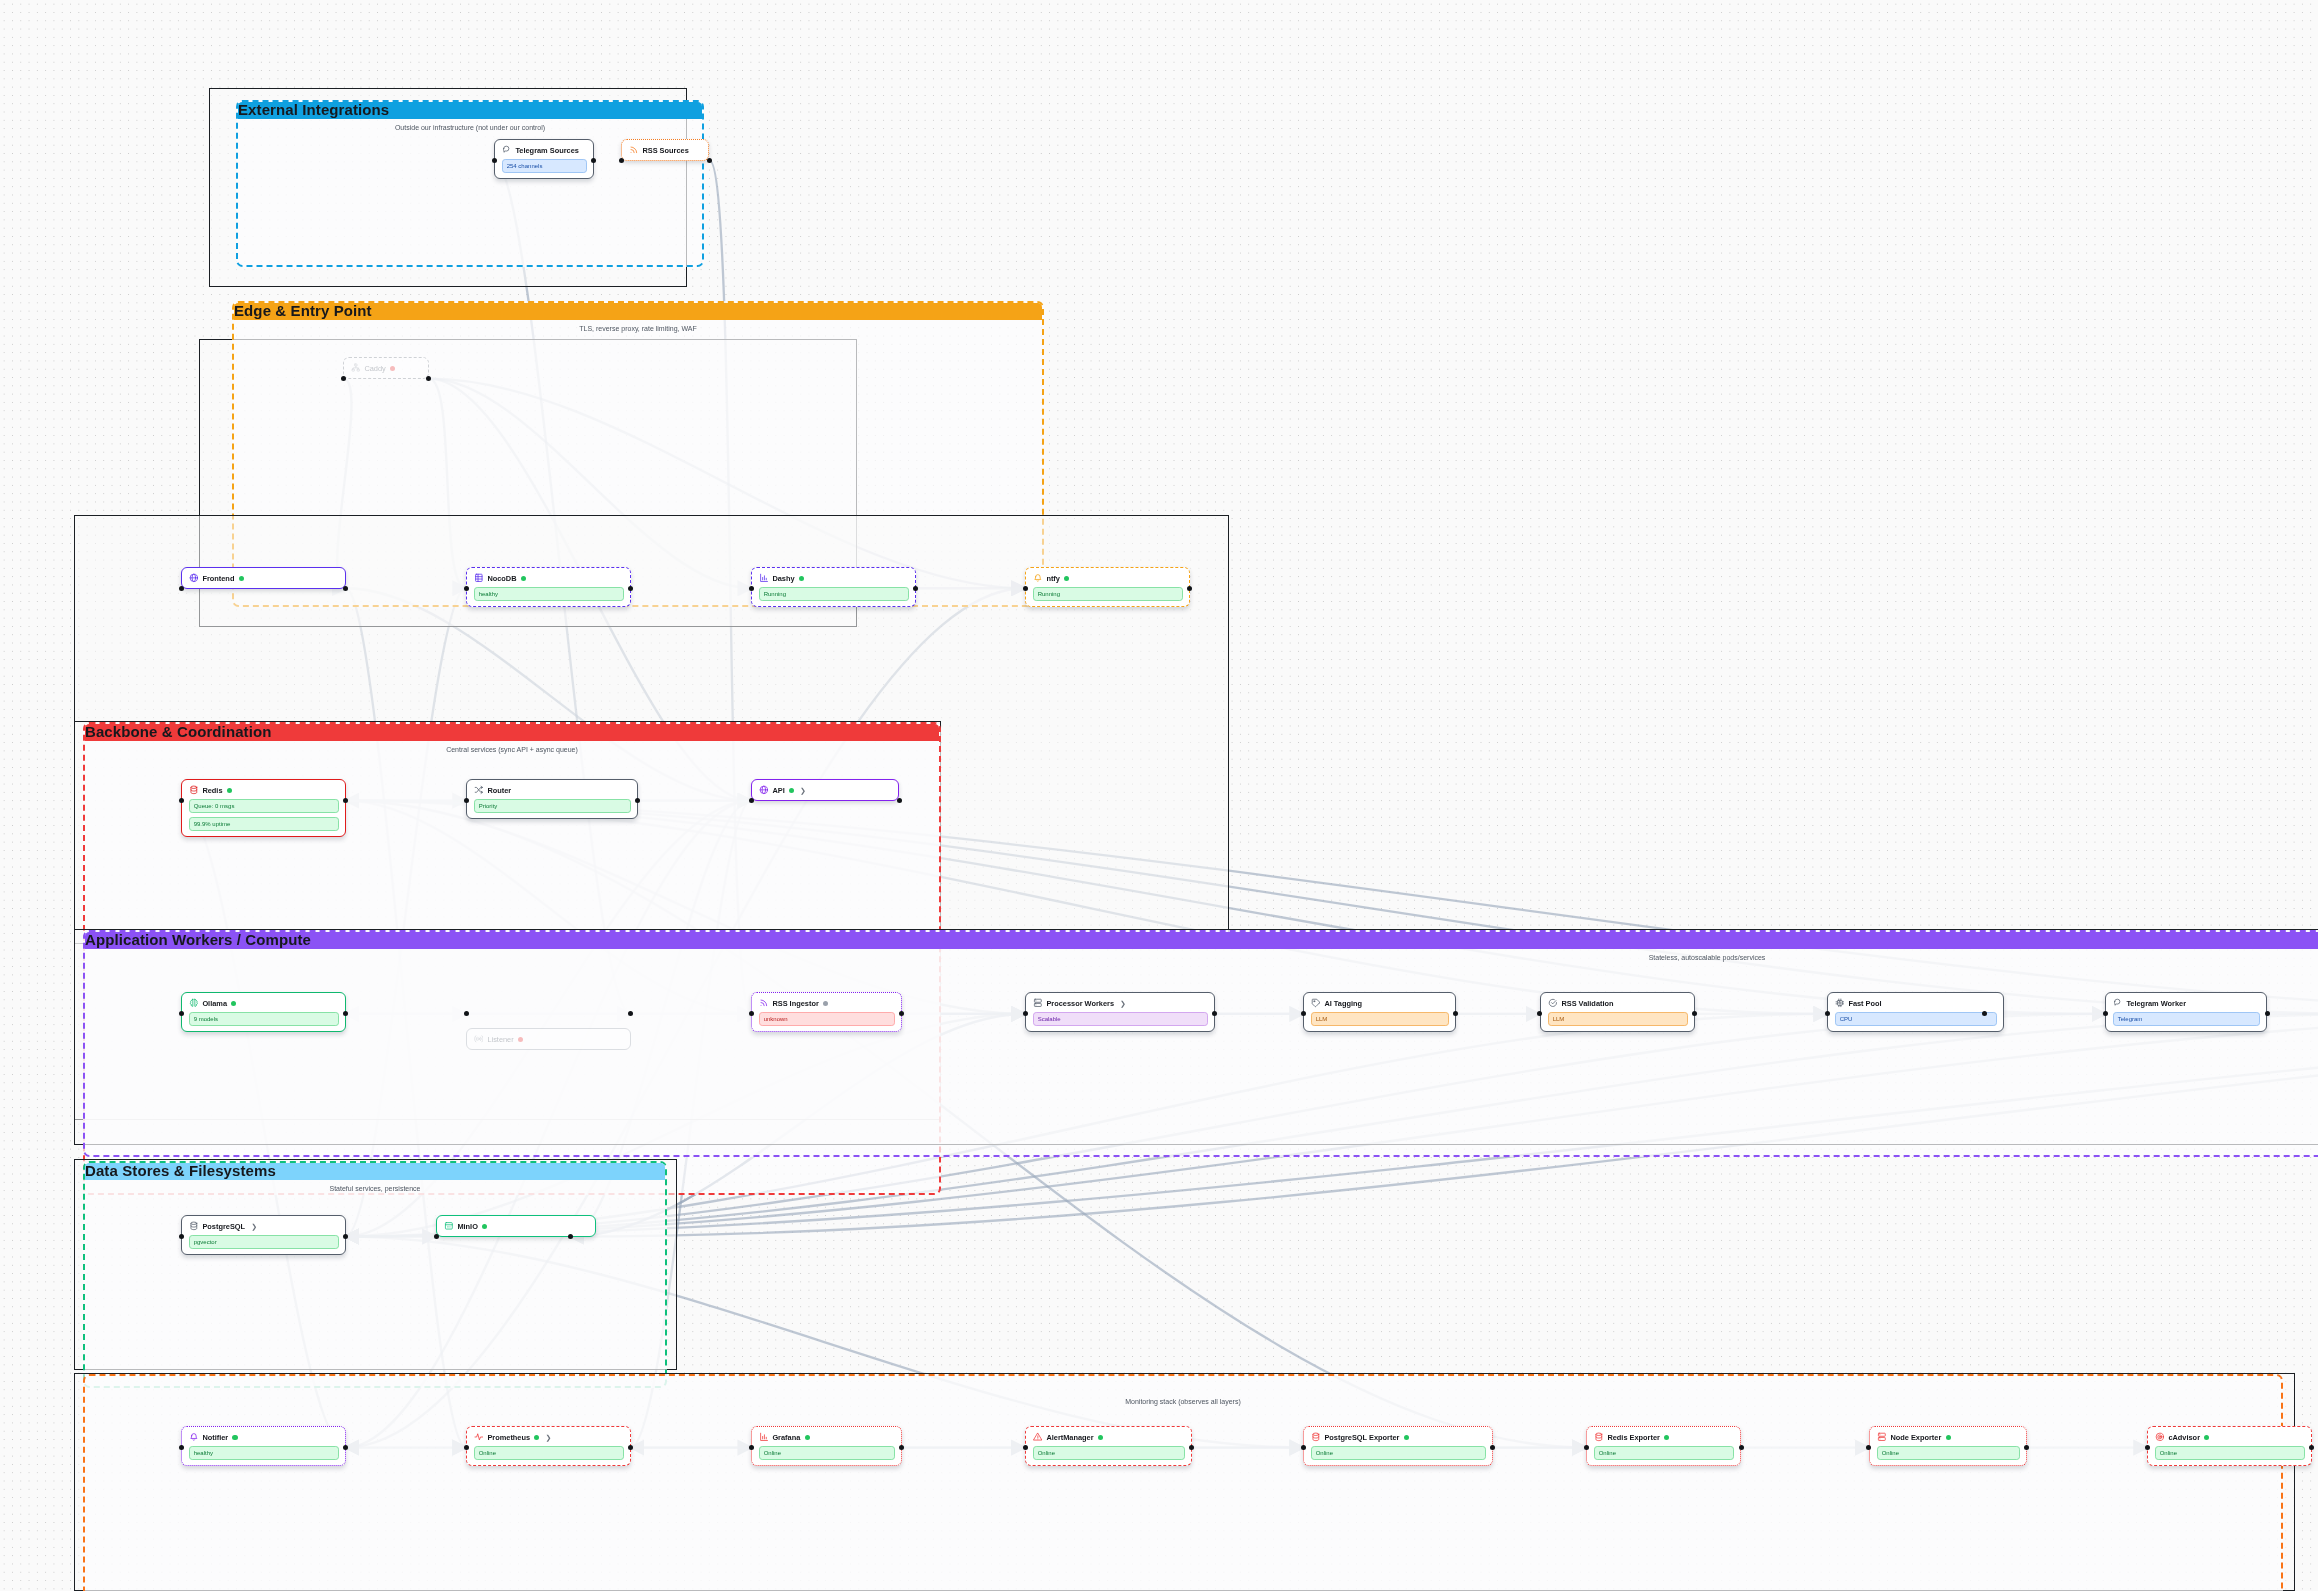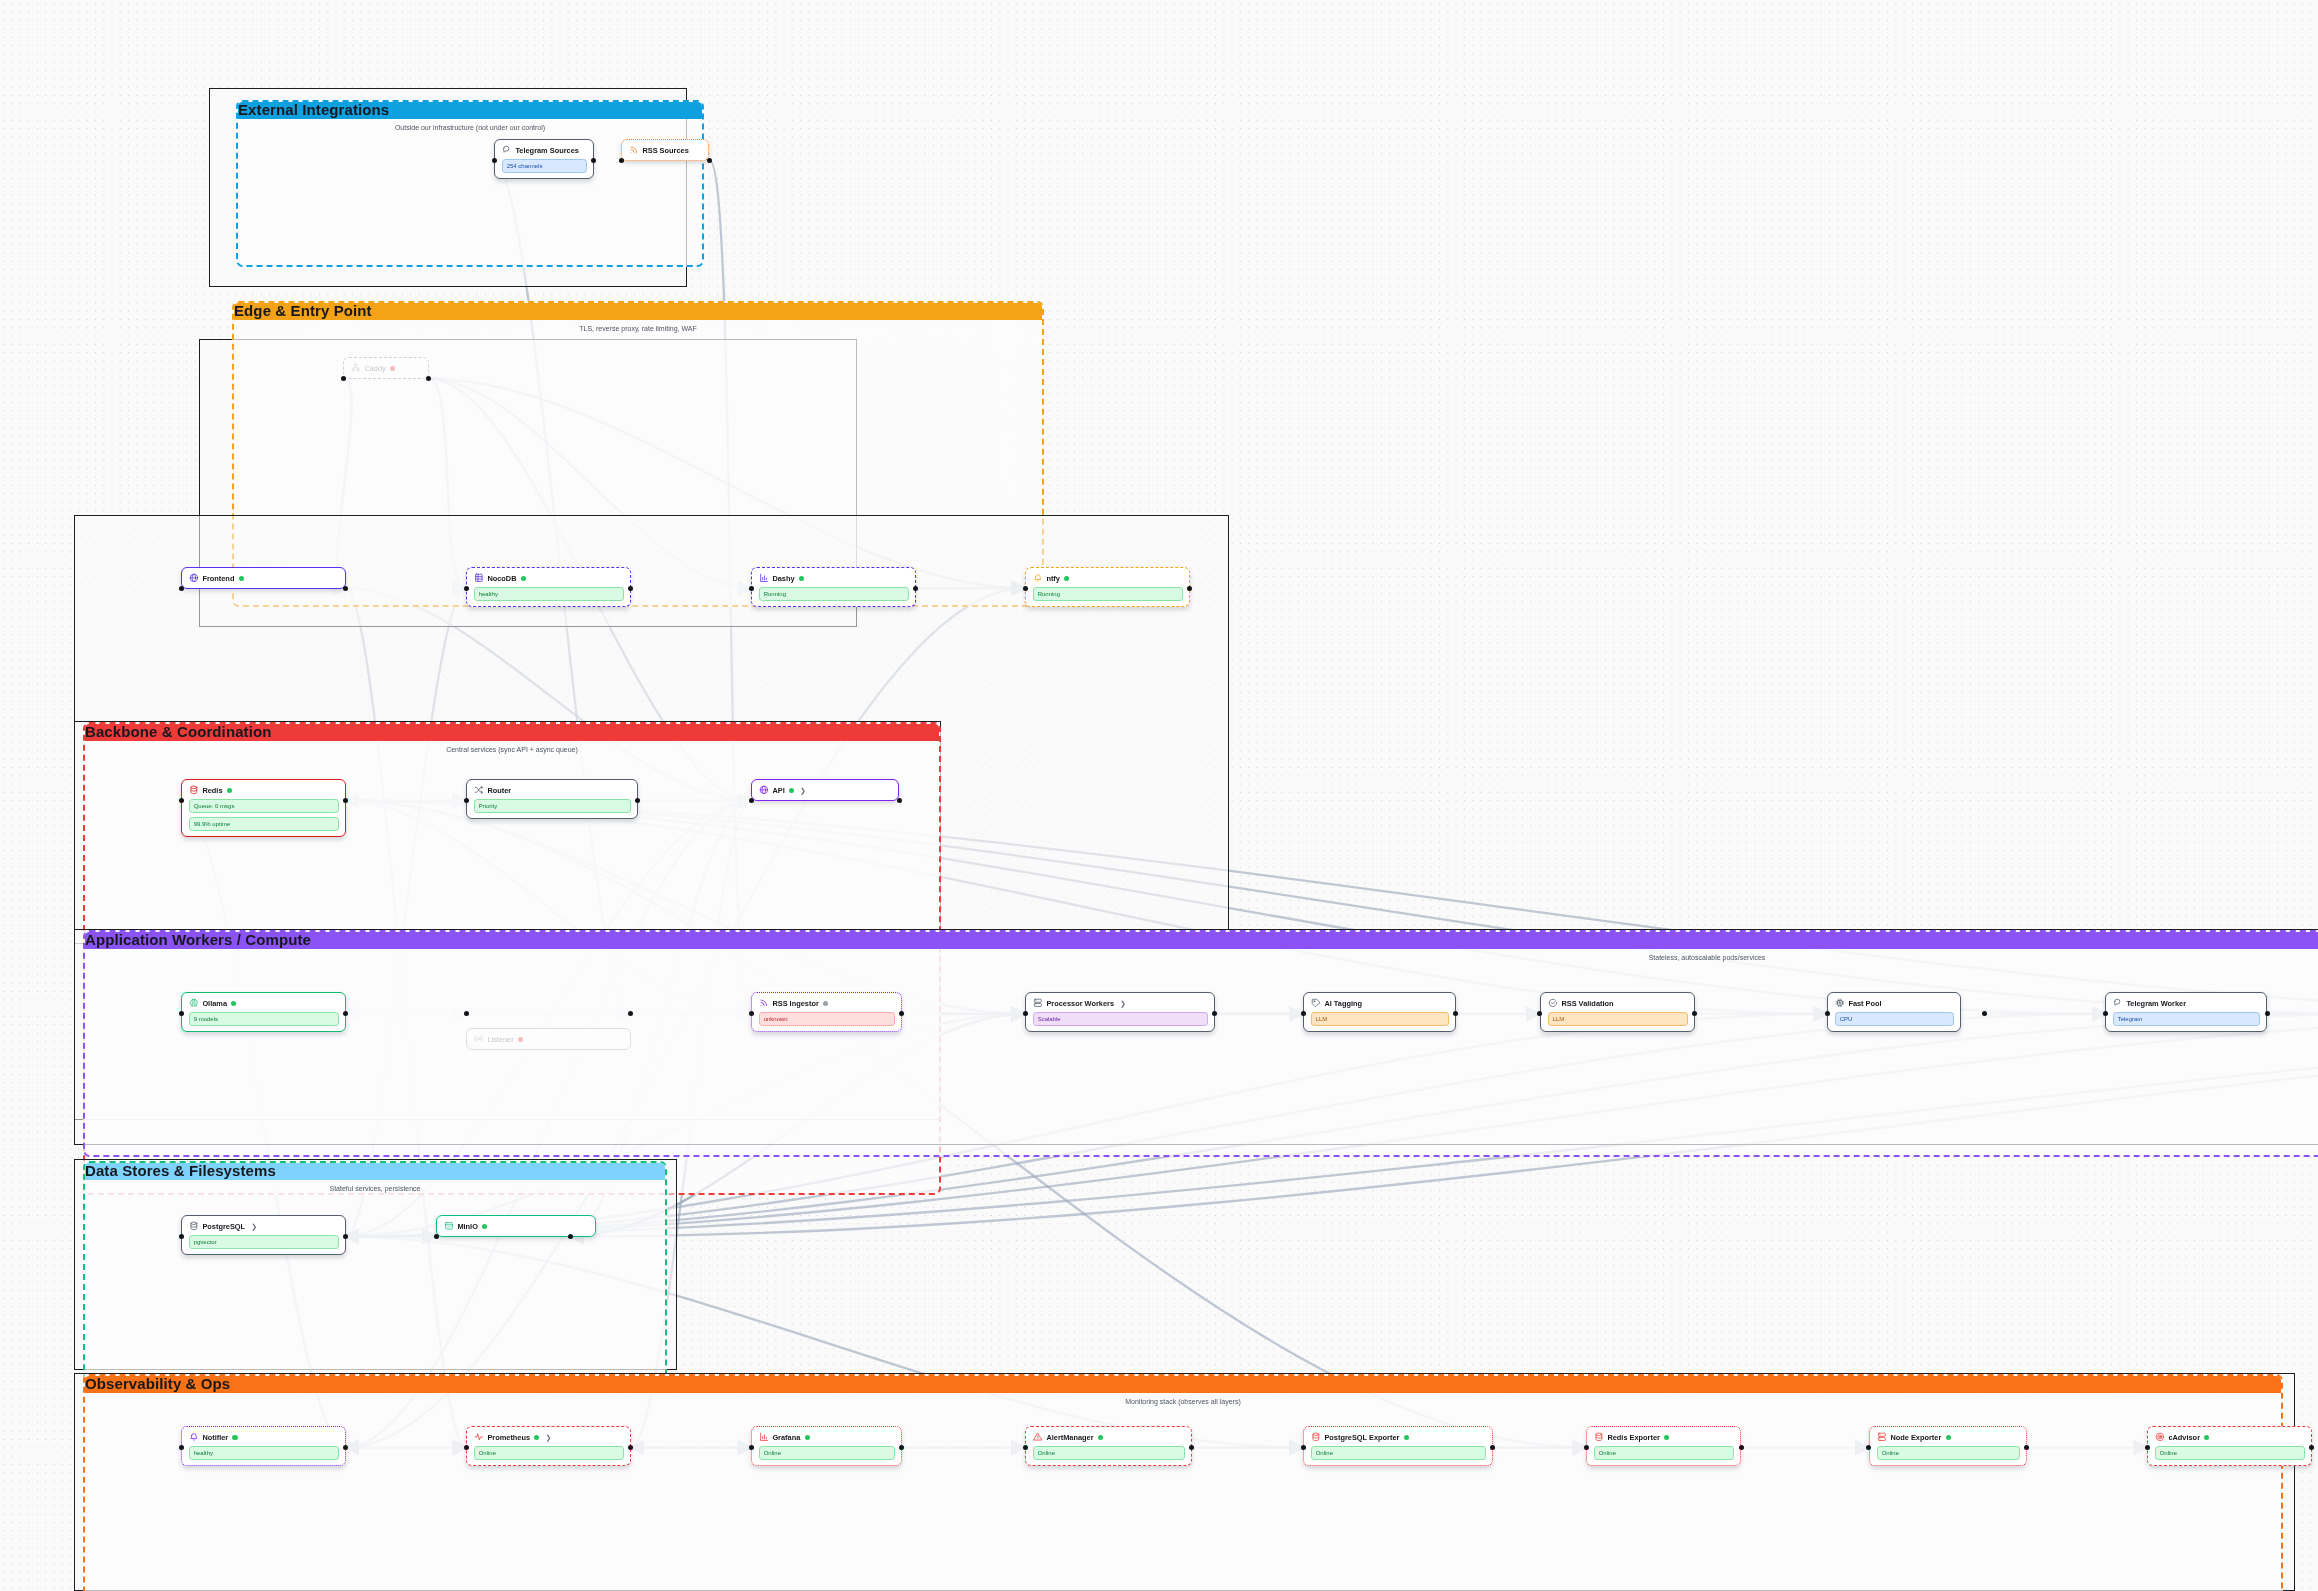--- a/index.html
+++ b/index.html
@@ -385,21 +385,21 @@
           <svg class="node-ico" viewBox="0 0 24 24" fill="none" stroke="#555e6b" stroke-width="1.9" stroke-linecap="round" stroke-linejoin="round">
             <path d="M21 11.2V12a9 9 0 1 1-5.3-8.2"></path>
             <path d="m8.8 11.6 2.9 2.9 8-8.1"></path>
           </svg>
           <span class="node-label">RSS Validation</span>
         </div>
         <div class="badge orange">LLM</div>
       </div>
       <div class="handle" style="left: 1537px; top: 1011px;"></div>
       <div class="handle" style="left: 1692px; top: 1011px;"></div>
-      <div class="node" style="left: 1827px; top: 992px; width: 134px; border-color: rgb(85, 94, 107);">
+      <div class="node" style="left: 1827px; top: 992px; width: 177px; border-color: rgb(85, 94, 107);">
         <div class="node-head">
           <svg class="node-ico" viewBox="0 0 24 24" fill="none" stroke="#555e6b" stroke-width="1.9" stroke-linecap="round" stroke-linejoin="round">
             <rect x="6" y="6" width="12" height="12" rx="2"></rect>
             <rect x="9.6" y="9.6" width="4.8" height="4.8" rx="1"></rect>
             <path d="M9.5 2.5v3.5M14.5 2.5v3.5M9.5 18v3.5M14.5 18v3.5M2.5 9.5h3.5M2.5 14.5h3.5M18 9.5h3.5M18 14.5h3.5"></path>
           </svg>
           <span class="node-label">Fast Pool</span>
         </div>
         <div class="badge blue">CPU</div>
       </div>
@@ -447,21 +447,20 @@
           <span class="node-label">MinIO</span>
           <span class="dot" style="background: rgb(34, 197, 94);"></span>
         </div>
       </div>
       <div class="handle" style="left: 434px; top: 1234px;"></div>
       <div class="handle" style="left: 568px; top: 1234px;"></div>
     </div>
     <div class="section" style="left: 0px; top: 0px; width: 3439px; height: 1592px;">
       <div class="clipframe" style="left: 74px; top: 1373px; width: 2221px; height: 218px;"></div>
       <div class="cluster" style="left: 83px; top: 1374px; width: 2200px; height: 227px; border-color: rgb(249, 115, 22);">
-        <div class="cluster-title" style="background: rgb(249, 115, 22);">Observability &amp; Ops</div>
         <div class="cluster-sub" style="top: 22px;">Monitoring stack (observes all layers)</div>
       </div>
       <div class="node dotted" style="left: 181px; top: 1426px; width: 165px; border-color: rgb(131, 34, 238);">
         <div class="node-head">
           <svg class="node-ico" viewBox="0 0 24 24" fill="none" stroke="#8322ee" stroke-width="1.9" stroke-linecap="round" stroke-linejoin="round">
             <path d="M6.5 9.5a5.5 5.5 0 0 1 11 0c0 5 2 6.5 2 6.5h-15s2-1.5 2-6.5z"></path>
             <path d="M10.2 19.5a2 2 0 0 0 3.6 0"></path>
           </svg>
           <span class="node-label">Notifier</span>
           <span class="dot" style="background: rgb(34, 197, 94);"></span>

